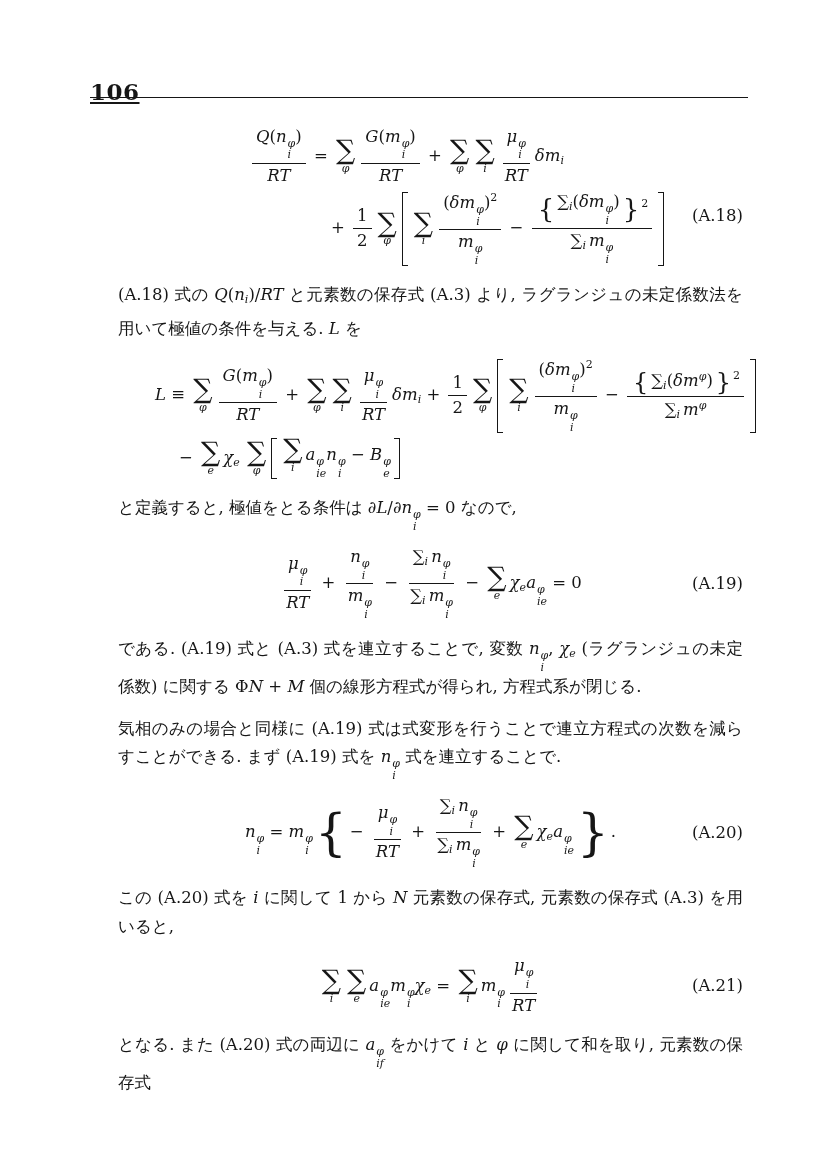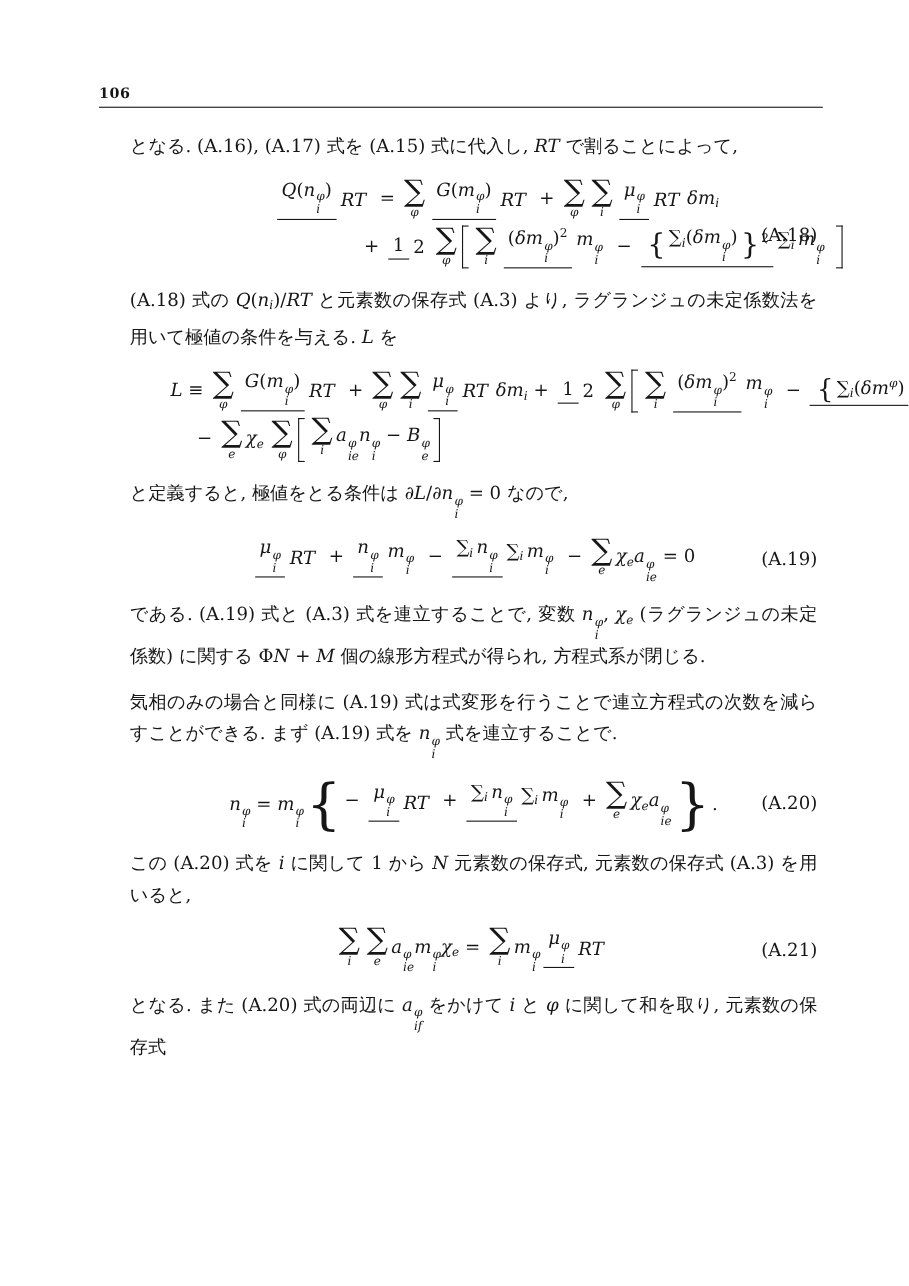--- a/index.html
+++ b/index.html
@@ -7,21 +7,21 @@
     width:826px; height:1169px; background:#ffffff; color:#161616;
     font-family:"DejaVu Serif","Liberation Serif",serif;
     -webkit-font-smoothing:antialiased;
   }
   .page { position:relative; width:826px; height:1169px; overflow:hidden; background:#fff; }
 
   
   .pagehead {
     position:absolute; left:90px; right:78px; top:78px;
     display:flex; justify-content:space-between; align-items:flex-end;
-    font-size:13px; line-height:1.2;
+    font-size:23px; line-height:1.2;text-decoration:underline;
   }
   .pagehead .pgnum { font-weight:600; letter-spacing:.5px; }
   .pagehead .rtitle { font-weight:600; }
   .head-rule {
     position:absolute; left:90px; right:78px; top:97px;
     border:none; border-top:1.6px solid #161616; margin:0; height:0;
   }
 
   
   .bodycol {
@@ -32,21 +32,21 @@
   .bodycol p:first-child { margin-top:7px; }
 
   
   .mi { font-style:italic; }
   .mr { font-style:normal; }
   .jp { font-style:normal; }
   .msub { font-size:11px; font-style:italic; vertical-align:-0.3em; }
   .msup { font-size:11px; font-style:normal; vertical-align:0.6em; }
 
   .mfrac {
-    display:inline-flex; flex-direction:row; align-items:center;
+    display:inline-flex; flex-direction:column; align-items:center;
     vertical-align:middle; margin:0 3px; line-height:1.25; text-align:center;
   }
   .mfrac > .num { padding:0 4px 2px; border-bottom:1.3px solid #161616; }
   .mfrac > .den { padding:2px 4px 0; }
 
   .msum {
     display:inline-flex; flex-direction:column; align-items:center;
     vertical-align:middle; margin:0 3px; line-height:1;
   }
   .msum > .sig { font-size:27px; font-style:normal; line-height:.85; }
@@ -86,21 +86,20 @@
 <body>
 
 <div class="page">
 
   <div class="pagehead">
     <span class="pgnum">106</span>
   </div>
   <hr class="head-rule">
 
   <div class="bodycol">
-    <p><span class="mrow"><span class="jp">となる. </span><span class="mr">(A.16), (A.17) </span><span class="jp">式を </span><span class="mr">(A.15) </span><span class="jp">式に代入し, </span><span class="mi">RT</span><span class="jp"> で割ることによって,</span></span></p>
 
     <div class="eq" style="--tag-top:64%">
         <div class="eq-line" style="margin-left: 131px;"><span class="mrow"><span class="mfrac"><span class="num"><span class="mrow"><span class="mi">Q</span><span class="mr">(</span><span class="mgrp"><span class="mi">n</span><span class="mstack">
                       <span class="mu">φ</span>
                       <span class="md">i</span>
                     </span></span><span class="mr">)</span></span></span><span class="den"><span class="mi">RT</span></span></span><span class="mr"> = </span><span class="msum"><span class="sig">∑</span><span class="lim">φ</span></span><span class="mfrac"><span class="num"><span class="mrow"><span class="mi">G</span><span class="mr">(</span><span class="mgrp"><span class="mi">m</span><span class="mstack">
                       <span class="mu">φ</span>
                       <span class="md">i</span>
                     </span></span><span class="mr">)</span></span></span><span class="den"><span class="mi">RT</span></span></span><span class="mr"> + </span><span class="msum"><span class="sig">∑</span><span class="lim">φ</span></span><span class="msum"><span class="sig">∑</span><span class="lim">i</span></span><span class="mfrac"><span class="num"><span class="mgrp"><span class="mi">μ</span><span class="mstack">
                     <span class="mu">φ</span>

